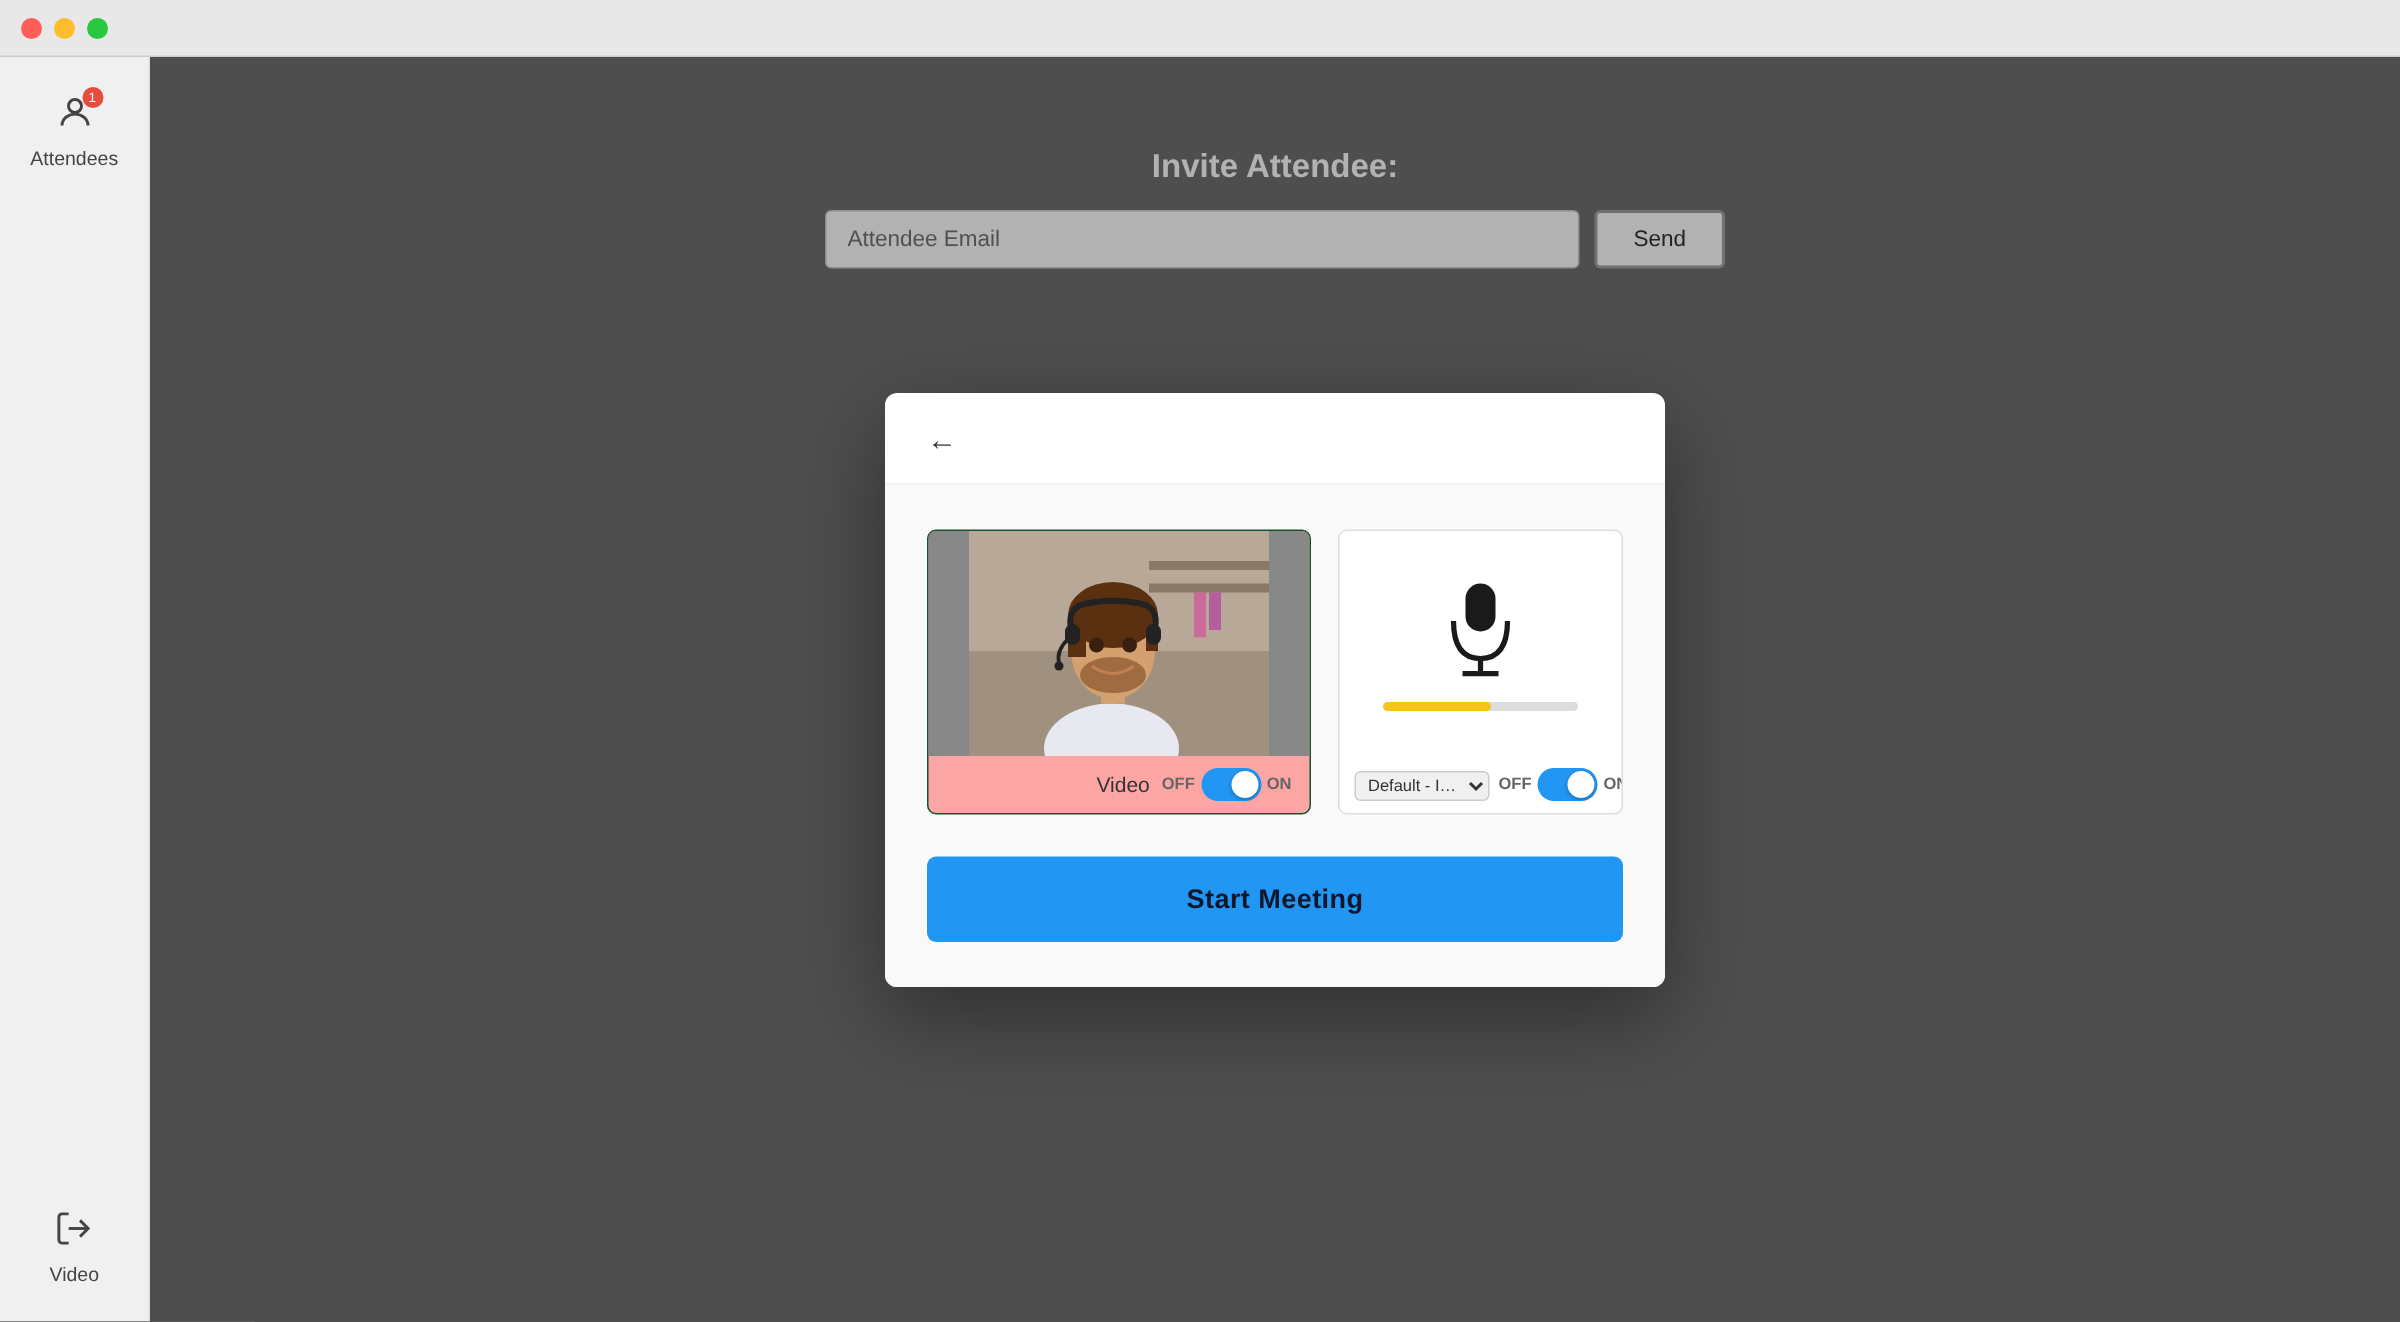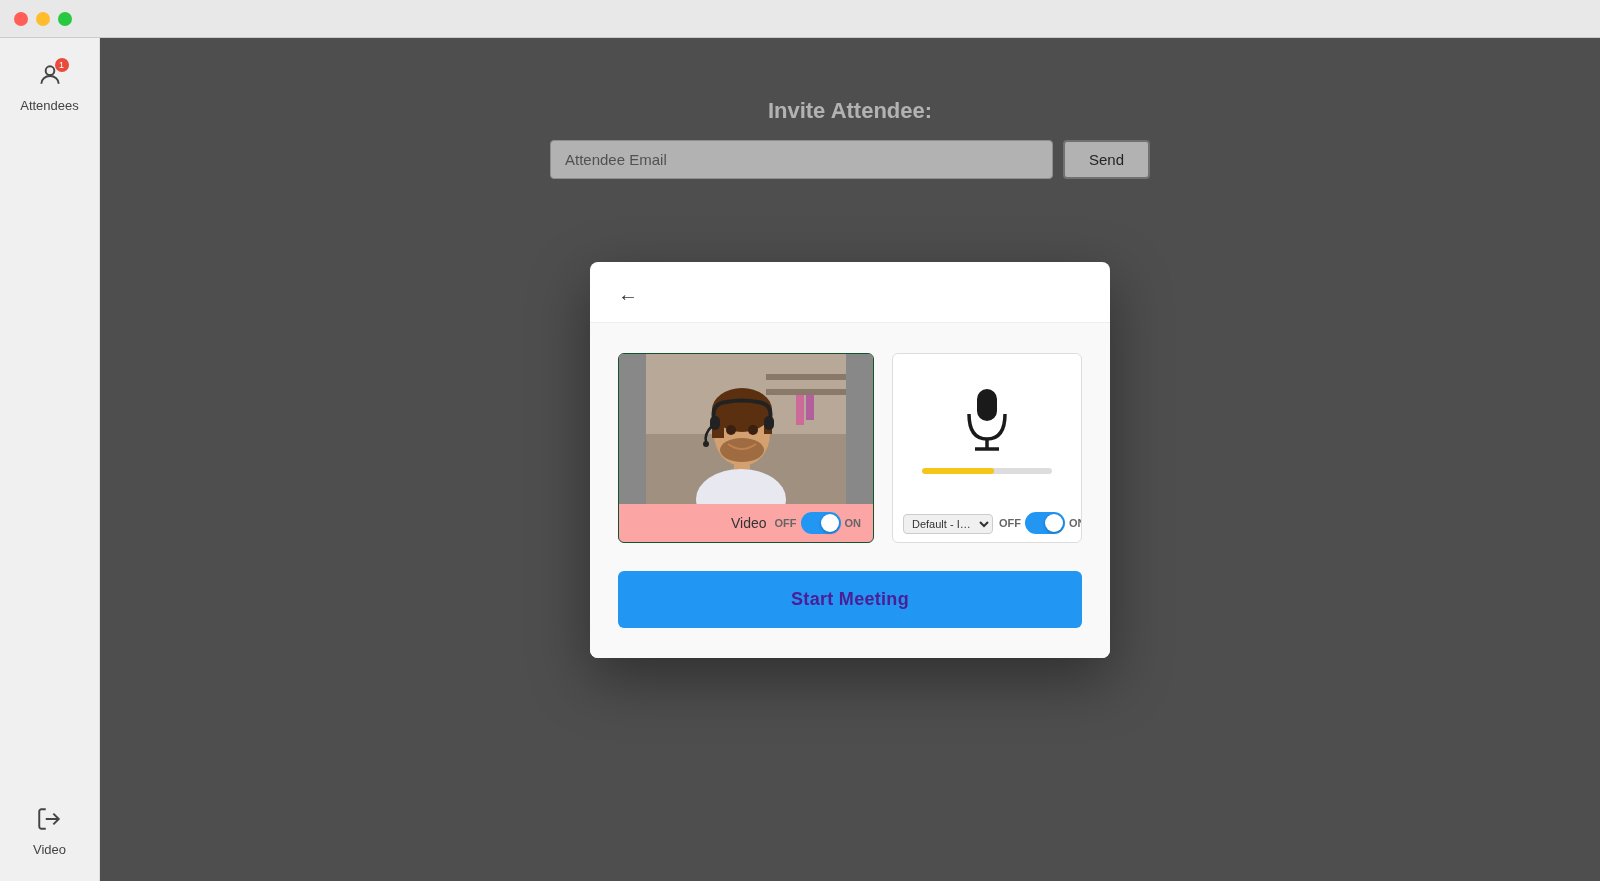--- a/index.html
+++ b/index.html
@@ -293,21 +293,21 @@
       top: 2px;
       right: 2px;
       box-shadow: 0 1px 3px rgba(0,0,0,0.3);
     }
 
     
     .start-meeting-btn {
       width: 100%;
       padding: 18px;
       background: #2196F3;
-      color: #4c1d95;
+      color: #0f172a;
       font-size: 18px;
       font-weight: 600;
       border: none;
       border-radius: 6px;
       cursor: pointer;
       letter-spacing: 0.3px;
     }
 
     
     .mic-svg {

